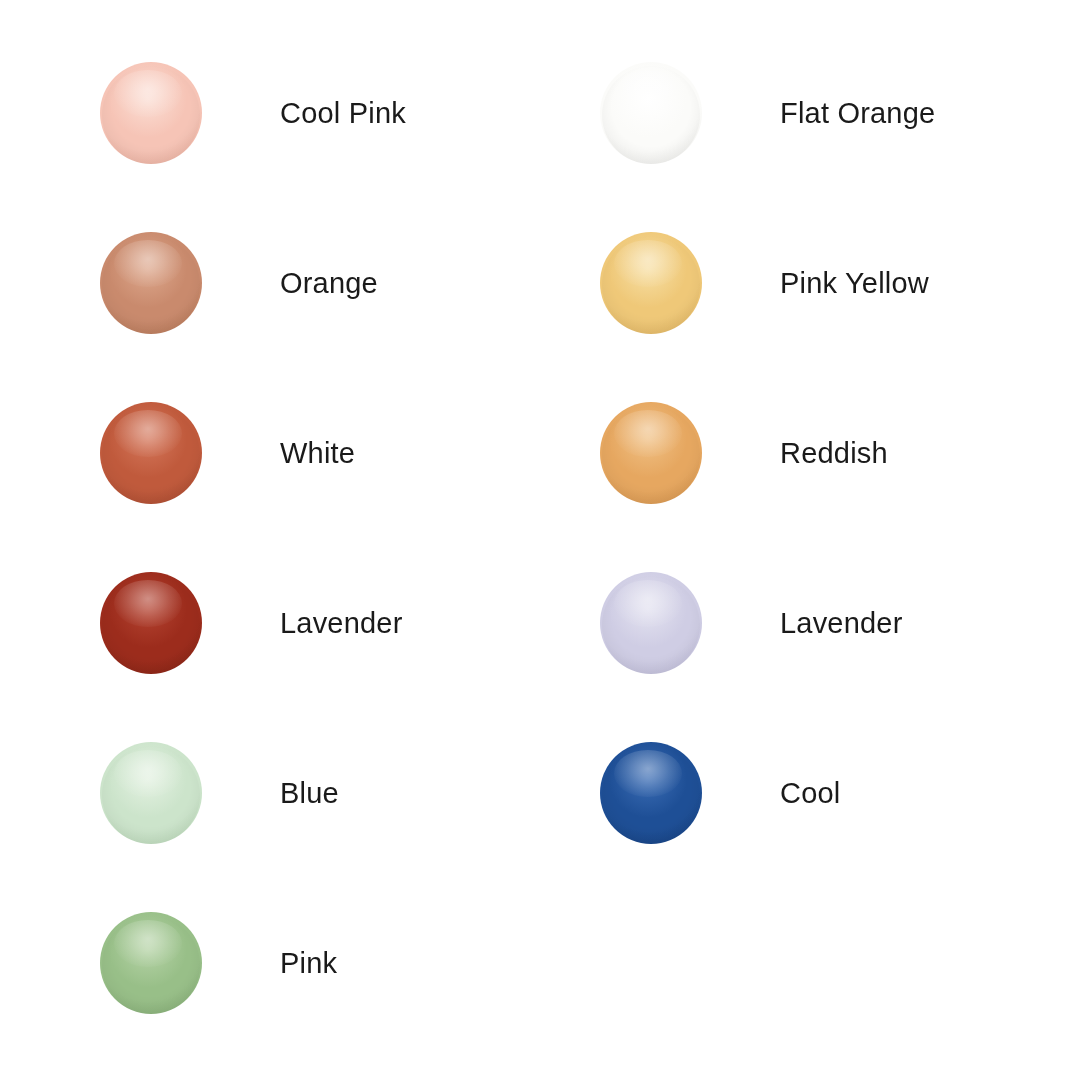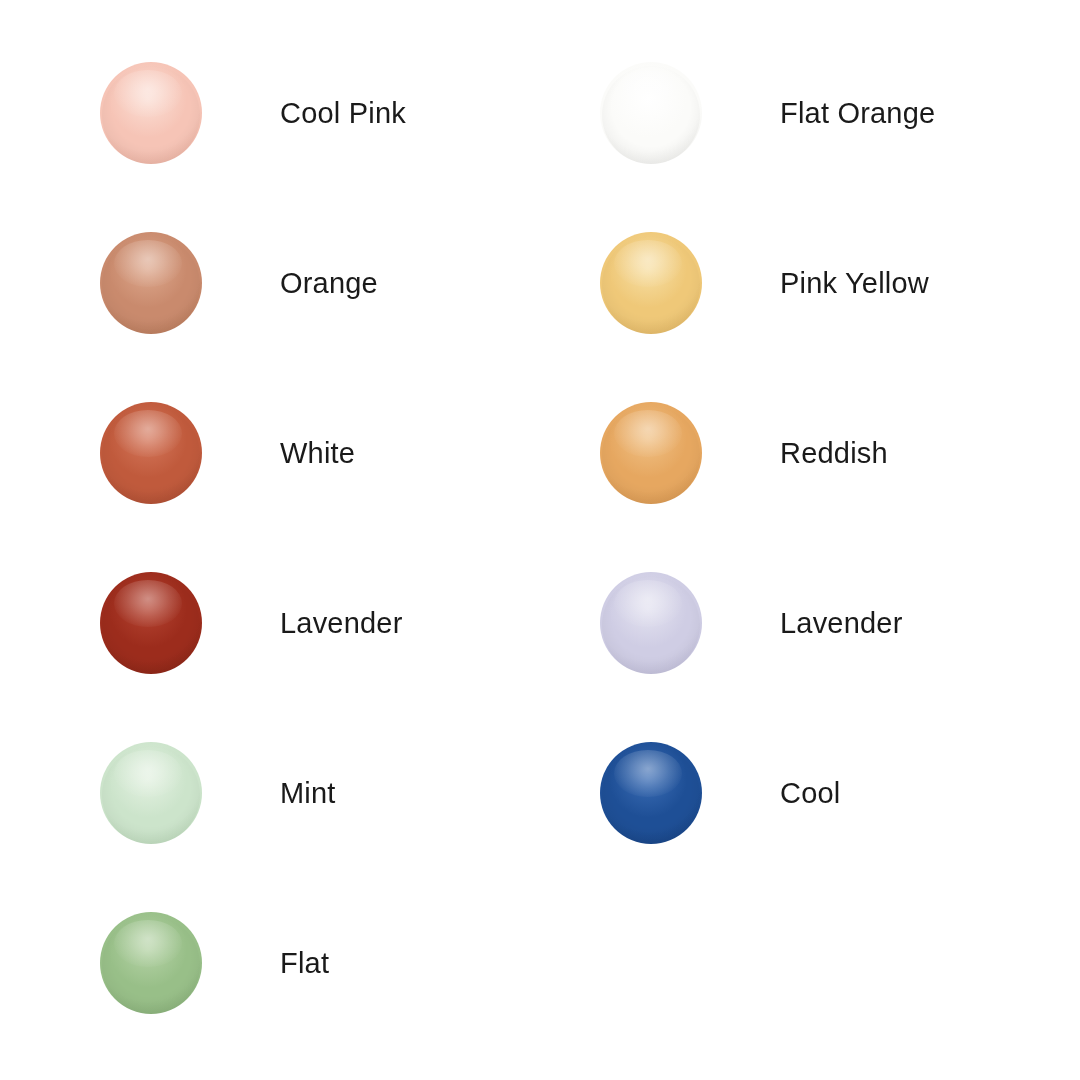--- a/index.html
+++ b/index.html
@@ -119,27 +119,27 @@
       <div class="swatch-row">
         <div class="sphere-wrap">
           <div class="sphere" style="background: radial-gradient(circle at 47% 36%, rgb(180, 67, 49) 0%, rgb(156, 44, 28) 46%, rgb(156, 44, 28) 62%, rgb(126, 33, 19) 100%);"></div>
         </div>
         <div class="swatch-label">Lavender</div>
       </div>
       <div class="swatch-row">
         <div class="sphere-wrap">
           <div class="sphere" style="background: radial-gradient(circle at 47% 36%, rgb(227, 241, 225) 0%, rgb(204, 228, 203) 46%, rgb(204, 228, 203) 62%, rgb(178, 211, 176) 100%);"></div>
         </div>
-        <div class="swatch-label">Mint</div>
+        <div class="swatch-label">Blue</div>
       </div>
       <div class="swatch-row">
         <div class="sphere-wrap">
           <div class="sphere" style="background: radial-gradient(circle at 47% 36%, rgb(181, 211, 166) 0%, rgb(152, 191, 136) 46%, rgb(152, 191, 136) 62%, rgb(127, 168, 112) 100%);"></div>
         </div>
-        <div class="swatch-label">Flat</div>
+        <div class="swatch-label">Pink</div>
       </div>
     </div>
 
   <div class="swatch-column right">
       <div class="swatch-row">
         <div class="sphere-wrap">
           <div class="sphere" style="background: radial-gradient(circle at 47% 36%, rgb(255, 255, 255) 0%, rgb(251, 251, 249) 46%, rgb(251, 251, 249) 62%, rgb(233, 233, 230) 100%);"></div>
         </div>
         <div class="swatch-label">Flat Orange</div>
       </div>

